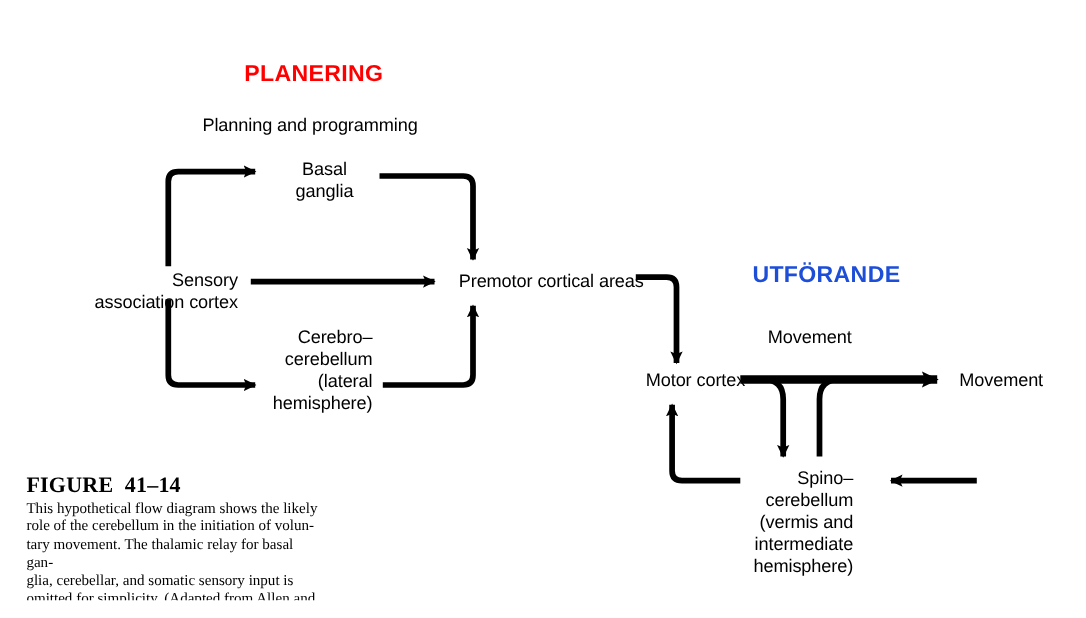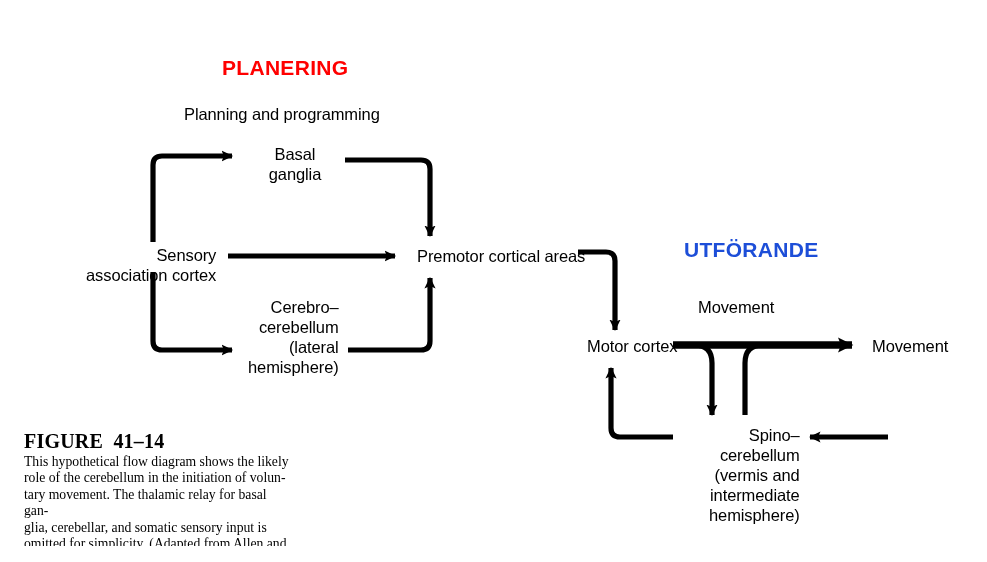--- a/index.html
+++ b/index.html
@@ -121,21 +121,21 @@
 
   <div class="lbl" style="left:248px; top:297px;">Cerebro–
 cerebellum
 (lateral
 hemisphere)</div>
 
   <div class="lbl" style="left:417px; top:246px;">Premotor cortical areas</div>
 
   <div class="lbl" style="left:567px; top:336px;margin-left:20px;">Motor cortex</div>
 
-  <div class="lbl" style="left:709px; top:425px;">Spino–
+  <div class="lbl" style="left:685px; top:425px;">Spino–
 cerebellum
 (vermis and
 intermediate
 hemisphere)</div>
 
   <div class="lbl" style="left:872px; top:336px;">Movement</div>
 
 
   <div class="caption" style="left:24px; top:430px; width:270px;">
     <p class="caption-title">FIGURE  41–14</p>

